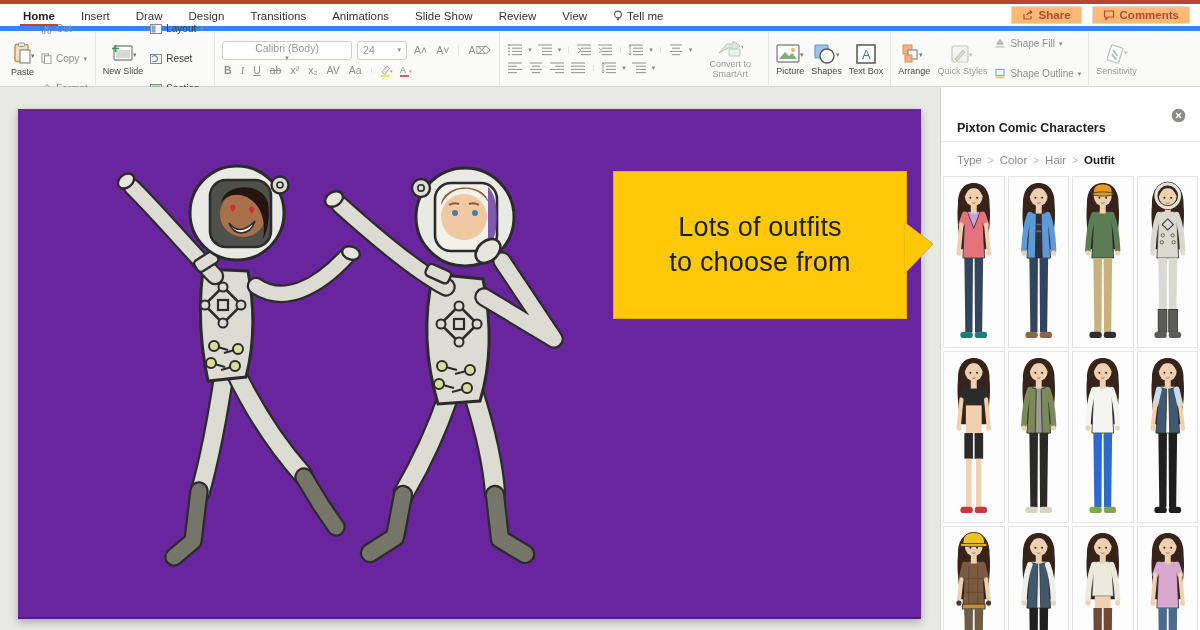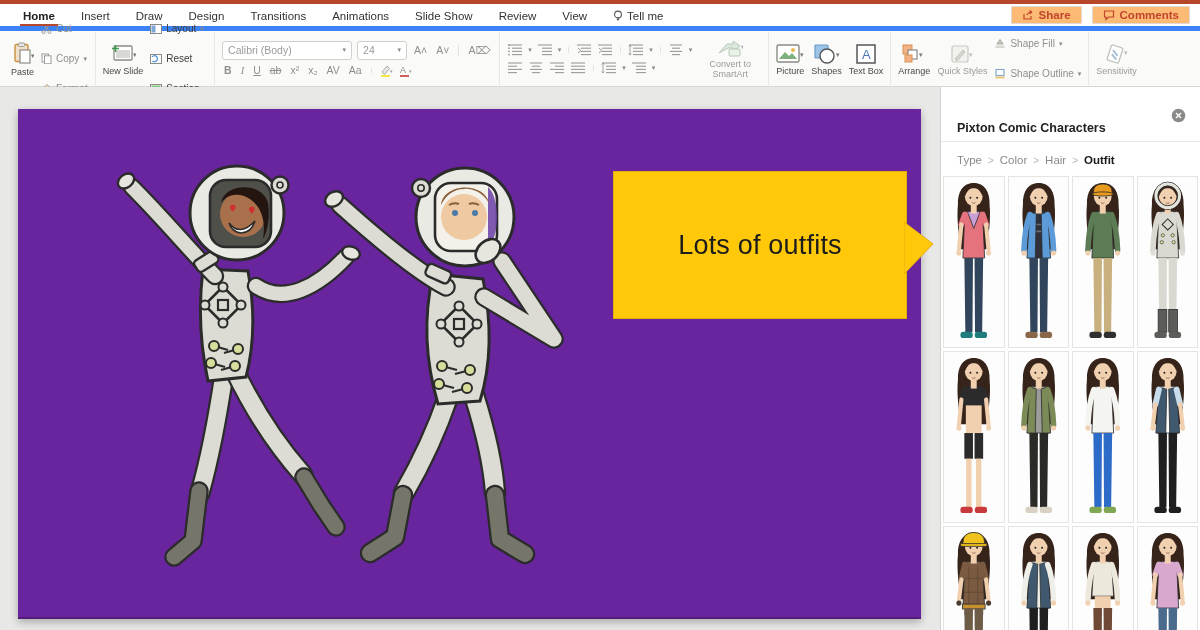--- a/index.html
+++ b/index.html
@@ -170,21 +170,21 @@
             </svg>
             <span>Section</span>
             <span class="caret">▾</span>
           </div>
       </div>
     </div>
 
     <div class="rgroup">
       <div class="rcol">
         <div class="frow">
-          <div class="select" style="width:118px;">
+          <div class="select" style="width:118px;flex-direction:column;">
               <span>Calibri (Body)</span>
               <span class="caret">▾</span>
             </div>
           <div class="select" style="width:38px;">
               <span>24</span>
               <span class="caret">▾</span>
             </div>
           <span class="g">A˄</span>
           <span class="g">A˅</span>
           <div class="divline"></div>
@@ -483,20 +483,21 @@
               <circle cx="446" cy="108" r="23" fill="#EFC9A2"></circle>
               <path d="M423,96 C425,74 466,72 471,94 C464,82 452,79 446,80 C436,80 428,86 423,96 Z" fill="#8A5F38"></path>
               <circle cx="437" cy="104" r="3" fill="#4A7BA6"></circle>
               <circle cx="457" cy="104" r="3" fill="#4A7BA6"></circle>
               <path d="M431,96 q5,-3 10,-1 M451,95 q5,-2 10,1" stroke="#8A5F38" stroke-width="2" fill="none"></path>
               <ellipse cx="470" cy="142" rx="14" ry="10" transform="rotate(-42 470 142)" fill="#E6E6DF" stroke="#2B2B2B" stroke-width="2.6"></ellipse>
             </g>
           </svg>
         <div class="callout">
           <span class="cline">Lots of outfits</span>
+          <span class="cline">to choose from</span>
           <svg class="horn" width="30" height="52" viewBox="0 0 30 52">
               <path d="M0,0 L29,22 L0,52 Z" fill="#FFC90A" stroke="#E5AE07" stroke-width="1"></path>
             </svg>
         </div>
       </div>
     </div>
 
     <aside class="panel">
       <div class="panel-head">
         <span class="panel-title">Pixton Comic Characters</span>

